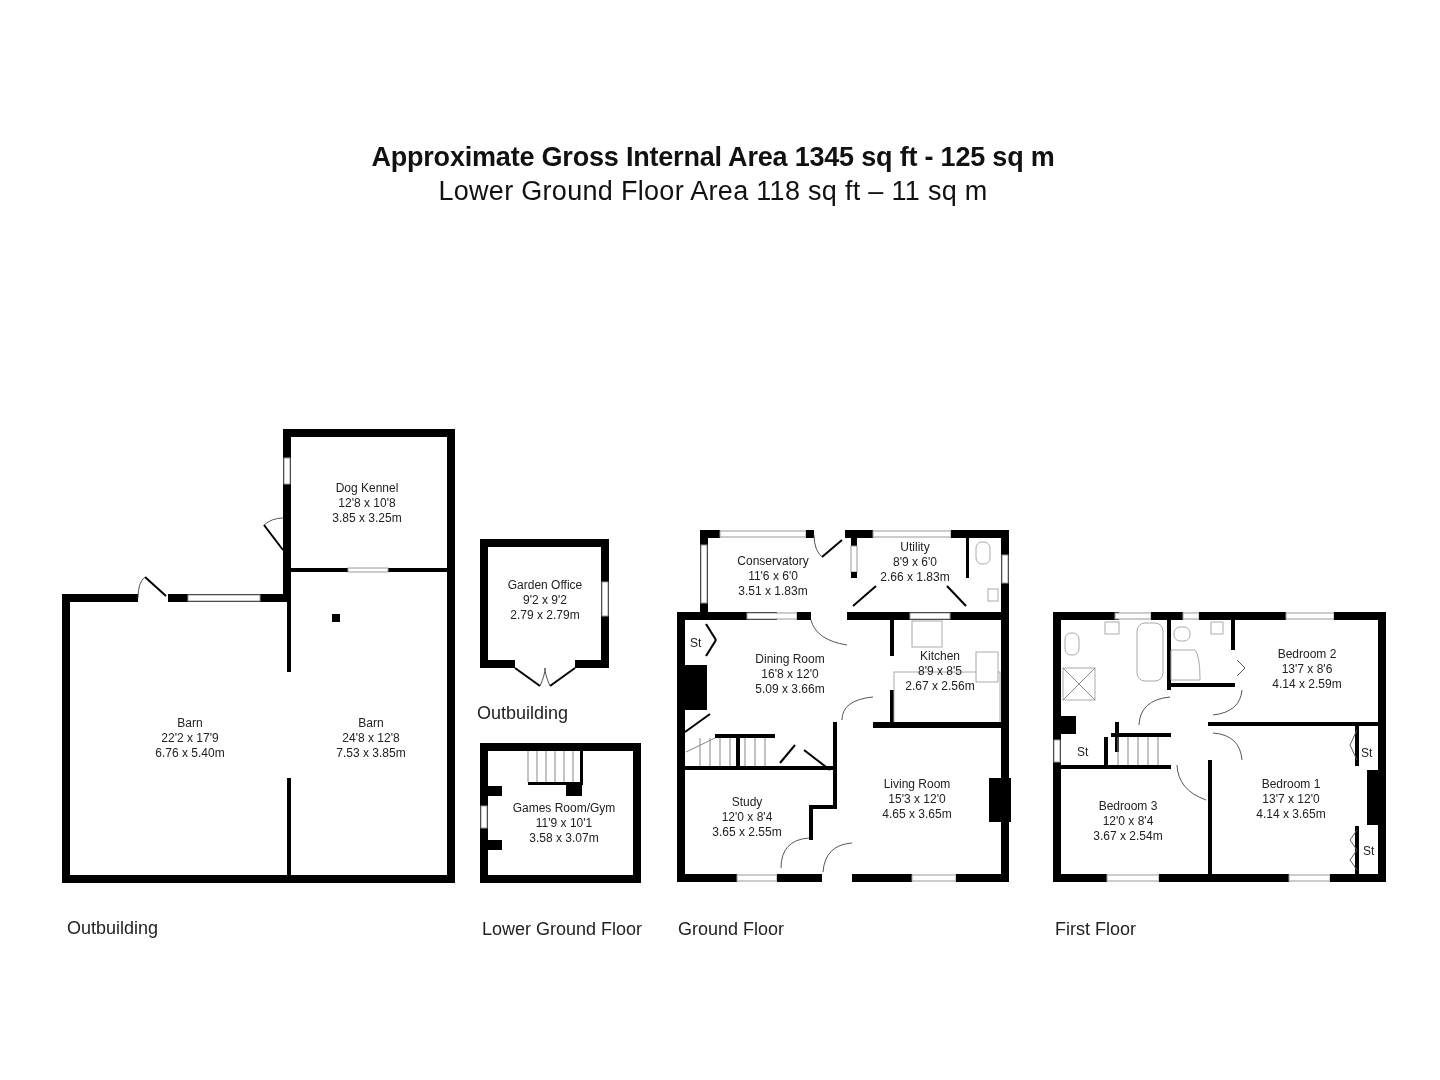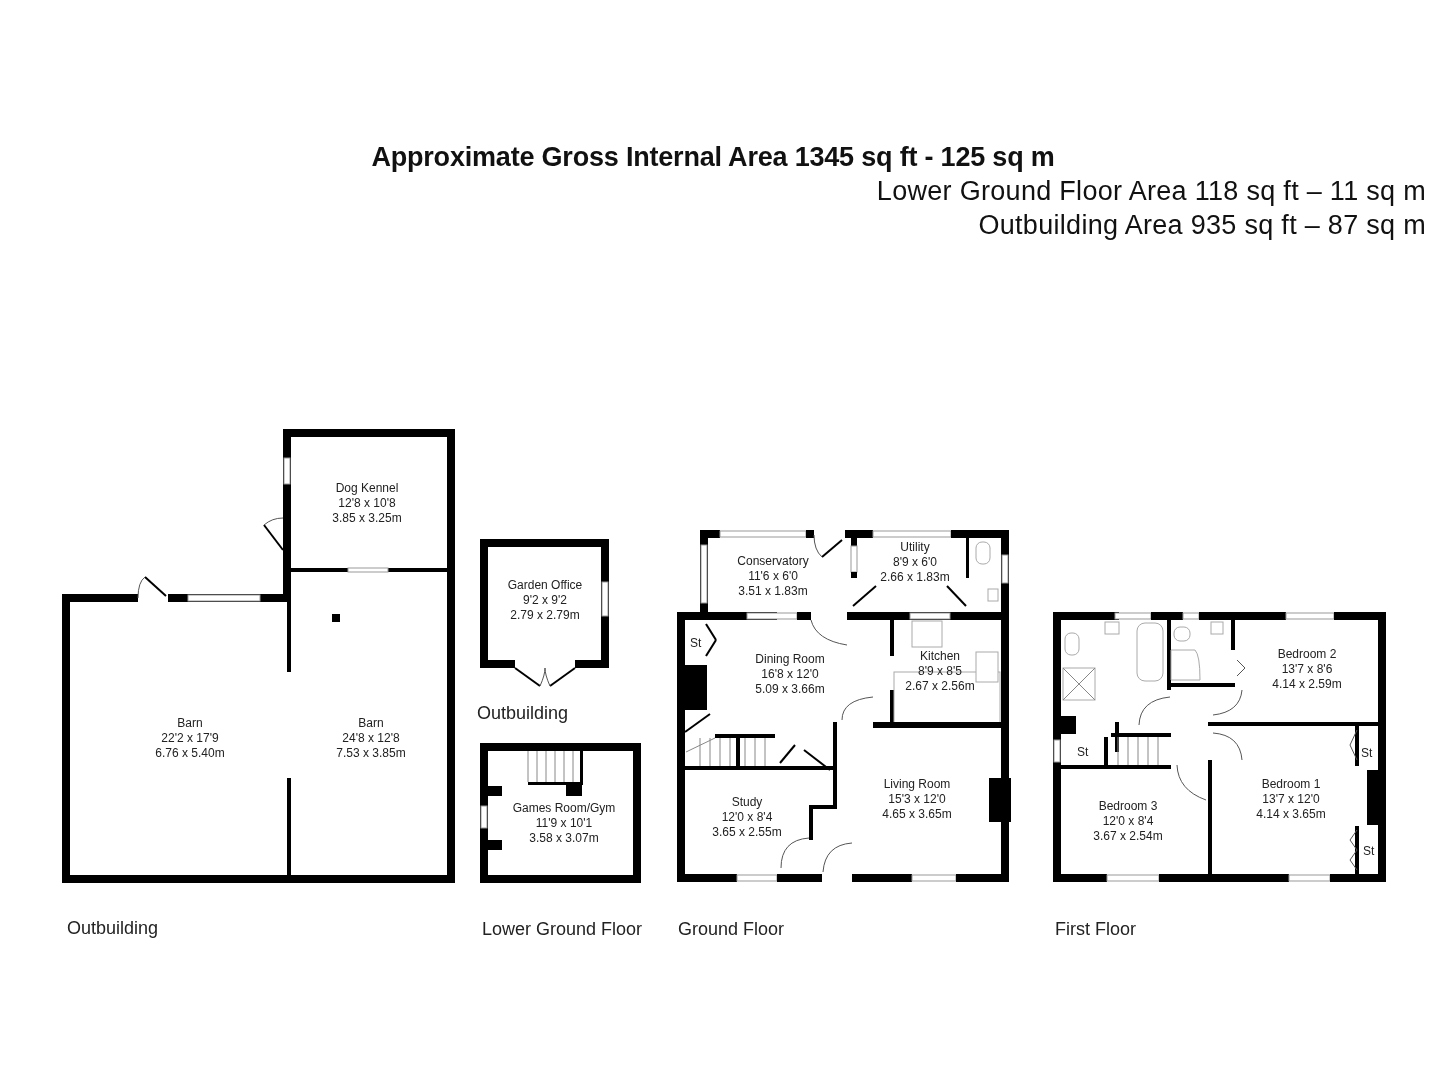--- a/index.html
+++ b/index.html
@@ -1,31 +1,30 @@
 <!DOCTYPE html>
 <html><head>
 <meta charset="utf-8">
 <style>
   html, body { margin:0; padding:0; background:#ffffff; }
   body { width:1440px; height:1080px; position:relative; overflow:hidden; font-family:"Liberation Sans", sans-serif; color:#111; }
   .header { position:absolute; left:0; top:140px; width:1426px; text-align:center; }
   .h-bold { font-weight:bold; font-size:27px; line-height:34px; letter-spacing:-0.2px;text-align:center; }
-  .h-line { font-size:27px; line-height:34px; font-weight:normal; letter-spacing:0.3px;text-align:right; }
+  .h-line { font-size:27px; line-height:34px; font-weight:normal; letter-spacing:0.3px; }
   svg.plan { position:absolute; left:0; top:0; }
   .room-label { font-family:"Liberation Sans", sans-serif; font-size:12px; fill:#222; }
   .floor-label { font-family:"Liberation Sans", sans-serif; font-size:18px; fill:#222; }
   .st { font-family:"Liberation Sans", sans-serif; font-size:12px; fill:#222; }
 </style>
 </head>
 <body>
 
 <div class="header">
   <div class="h-bold">Approximate Gross Internal Area 1345 sq ft - 125 sq m</div>
   <div class="h-line">Lower Ground Floor Area 118 sq ft – 11 sq m</div>
-  <div class="h-line">Outbuilding Area 935 sq ft – 87 sq m</div>
 </div>
 
 <svg class="plan" width="1440" height="1080" viewBox="0 0 1440 1080">
   <defs>
     <style>
       .wall { fill:#000; }
       .win { fill:#fff; stroke:#999; stroke-width:1; }
       .thin { stroke:#000; stroke-width:2; fill:none; }
       .arc { stroke:#555; stroke-width:1; fill:none; }
       .fixture { stroke:#aaa; stroke-width:1; fill:#fff; }

